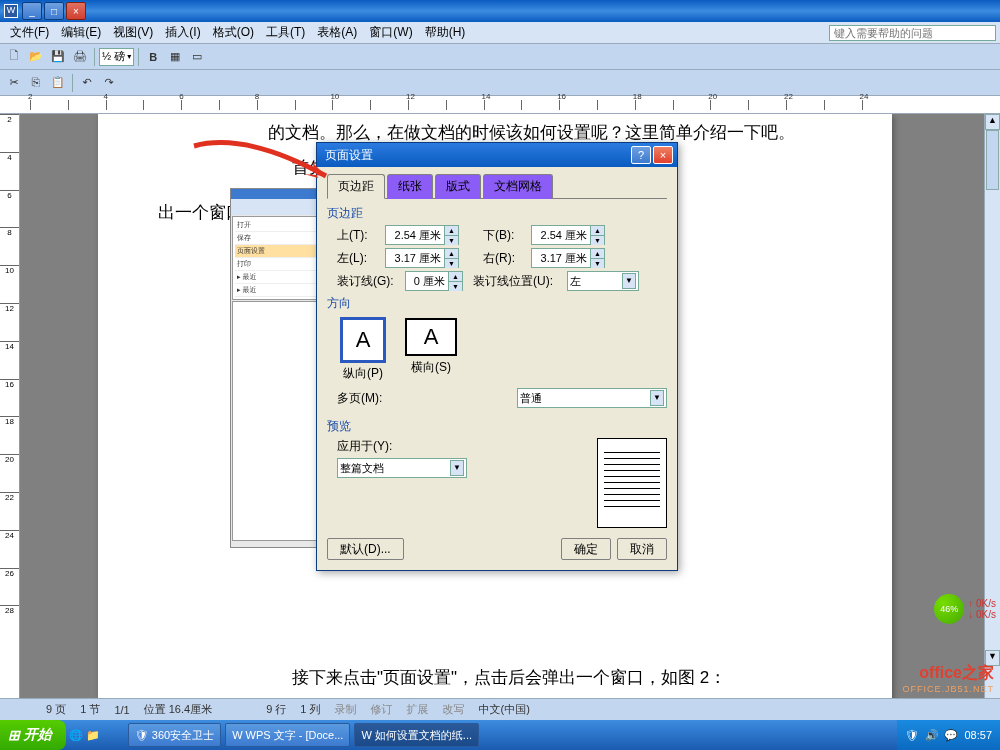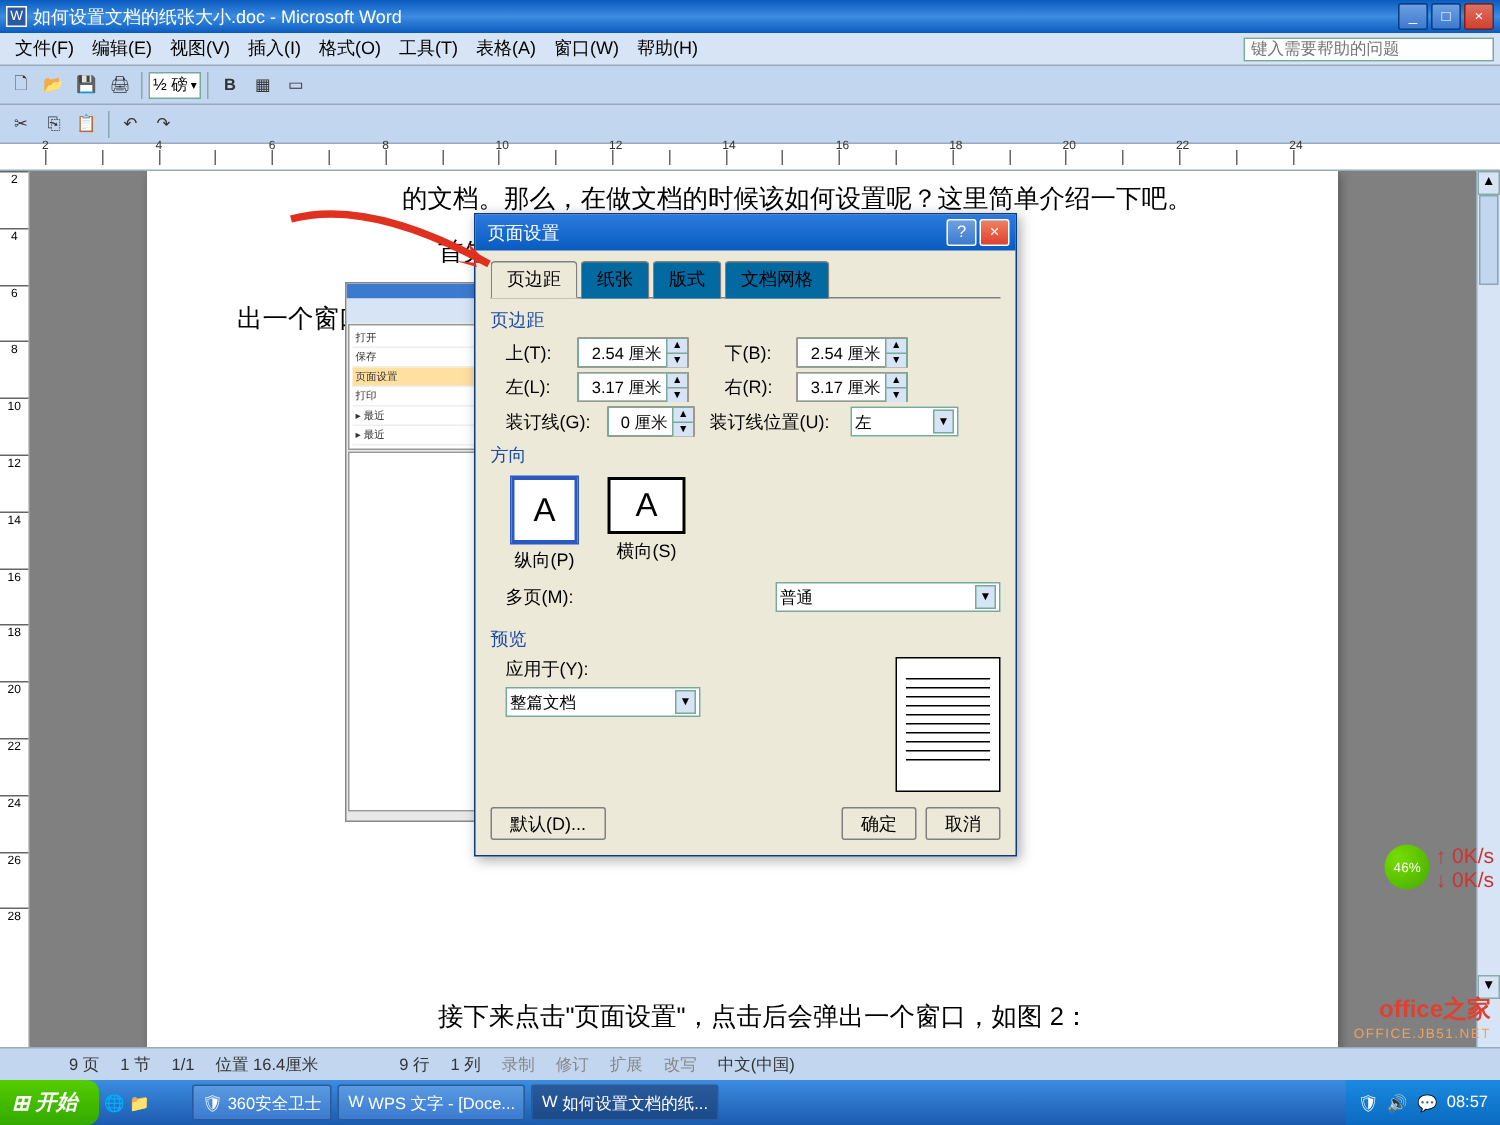--- a/index.html
+++ b/index.html
@@ -55,27 +55,27 @@
 .tray { margin-left: auto; background: linear-gradient(#1a8ae0,#0a6ac0); height: 30px; display: flex; align-items: center; padding: 0 8px; gap: 6px; }
 
 
 .dialog { position: absolute; left: 316px; top: 142px; width: 362px; background: #ece9d8; border: 1px solid #0a3c80; box-shadow: 2px 2px 8px rgba(0,0,0,0.35); z-index: 100; font-size: 12px; }
 .dlg-title { height: 24px; background: linear-gradient(#2a7ae0,#0a5bc0); color: #fff; display: flex; align-items: center; padding: 0 4px; font-size: 12px; }
 .dlg-title .t { flex: 1; padding-left: 4px; }
 .dlg-title .dbtn { width: 20px; height: 18px; background: linear-gradient(#6fa0e0,#3c7ad0); border: 1px solid #fff; border-radius: 2px; text-align: center; font-size: 11px; margin-left: 2px; cursor: pointer; line-height: 16px; }
 .dlg-title .dbtn.close { background: linear-gradient(#f08060,#e04030); }
 .dlg-body { padding: 6px 10px 10px; }
 .tabs { display: flex; border-bottom: 1px solid #808080; margin-bottom: 6px; }
-.tab { padding: 3px 10px; border: 1px solid #808080; border-bottom: none; background: #0369a1; margin-right: 2px; border-radius: 3px 3px 0 0; cursor: pointer; position: relative; top: 1px; }
+.tab { padding: 3px 10px; border: 1px solid #808080; border-bottom: none; background: #8b5cf6; margin-right: 2px; border-radius: 3px 3px 0 0; cursor: pointer; position: relative; top: 1px; }
 .tab.active { background: #ece9d8; border-bottom: 1px solid #ece9d8; z-index: 1; }
 .group-label { color: #1a4aaa; font-size: 12px; margin: 4px 0 2px; }
 .row { display: flex; align-items: center; margin: 3px 0 3px 10px; gap: 4px; }
 .row label { width: 44px; text-align: left; }
 .row label.wide { width: 64px; }
-.spinner { display: flex; border: 1px solid #7a9; background: #b91c1c; height: 20px; }
+.spinner { display: flex; border: 1px solid #7a9; background: #f0abfc; height: 20px; }
 .spinner input { border: none; width: 58px; font-size: 11px; padding: 0 3px; text-align: right; }
 .spinner .sp { width: 14px; display: flex; flex-direction: column; }
 .spinner .sp div { flex: 1; font-size: 7px; text-align: center; background: #d6e4f5; border-left: 1px solid #7a9; cursor: pointer; line-height: 9px; }
 .spinner .sp div:first-child { border-bottom: 1px solid #7a9; }
 .combo { border: 1px solid #7a9; background: #fff; height: 20px; display: flex; align-items: center; padding: 0 2px; }
 .combo span { flex: 1; font-size: 11px; }
 .combo .arr { width: 14px; height: 16px; background: #d6e4f5; border: 1px solid #7a9; text-align: center; font-size: 8px; cursor: pointer; line-height: 14px; }
 .orient { display: flex; gap: 20px; margin: 6px 0 6px 14px; }
 .orient-opt { text-align: center; cursor: pointer; }
 .orient-opt .pg { width: 44px; height: 44px; border: 2px solid #000; background: #fff; display: flex; align-items: center; justify-content: center; font-size: 22px; margin: 0 auto 3px; }
@@ -94,30 +94,29 @@
 .doc-shot { position: absolute; left: 230px; top: 188px; width: 96px; height: 360px; background: #e8e8e8; border: 1px solid #888; z-index: 50; font-size: 7px; overflow: hidden; }
 .doc-shot .dt { height: 10px; background: #3c7ad0; }
 .doc-shot .dm { height: 8px; background: #d6e4f5; }
 .doc-shot .dmenu { padding: 2px; background: #fff; border: 1px solid #999; margin: 1px; }
 .doc-shot .dmenu div { padding: 1px 2px; border-bottom: 1px solid #eee; color: #333; }
 
 .watermark { position: absolute; right: 6px; bottom: 56px; text-align: right; font-size: 12px; z-index: 60; }
 .watermark .w1 { color: #e04030; font-weight: bold; font-size: 16px; }
 .watermark .w2 { color: #f0a060; font-size: 9px; letter-spacing: 1px; }
 
-.netfloat { position: absolute; right: 4px; top: 562px; z-index: 70; display: flex; align-items: center; gap: 4px; }
+.netfloat { position: absolute; right: 4px; top: 594px; z-index: 70; display: flex; align-items: center; gap: 4px; }
 .netfloat .badge { width: 30px; height: 30px; border-radius: 50%; background: radial-gradient(circle at 30% 30%, #7d0, #4a0); color: #fff; font-size: 9px; display: flex; align-items: center; justify-content: center; }
-.netfloat .speeds { font-size: 14px; color: #c33; text-align: right; }
+.netfloat .speeds { font-size: 10px; color: #c33; text-align: right; }
 </style>
 </head>
 <body>
 
 <div class="titlebar">
   <div class="icon">W</div>
-  <div class="title">如何设置文档的纸张大小.doc - Microsoft Word</div>
   <div class="winbtns">
     <div class="winbtn">_</div>
     <div class="winbtn">□</div>
     <div class="winbtn close">×</div>
   </div>
 </div>
 
 <div class="menubar">
   <div class="menu">文件(F)</div>
   <div class="menu">编辑(E)</div>

